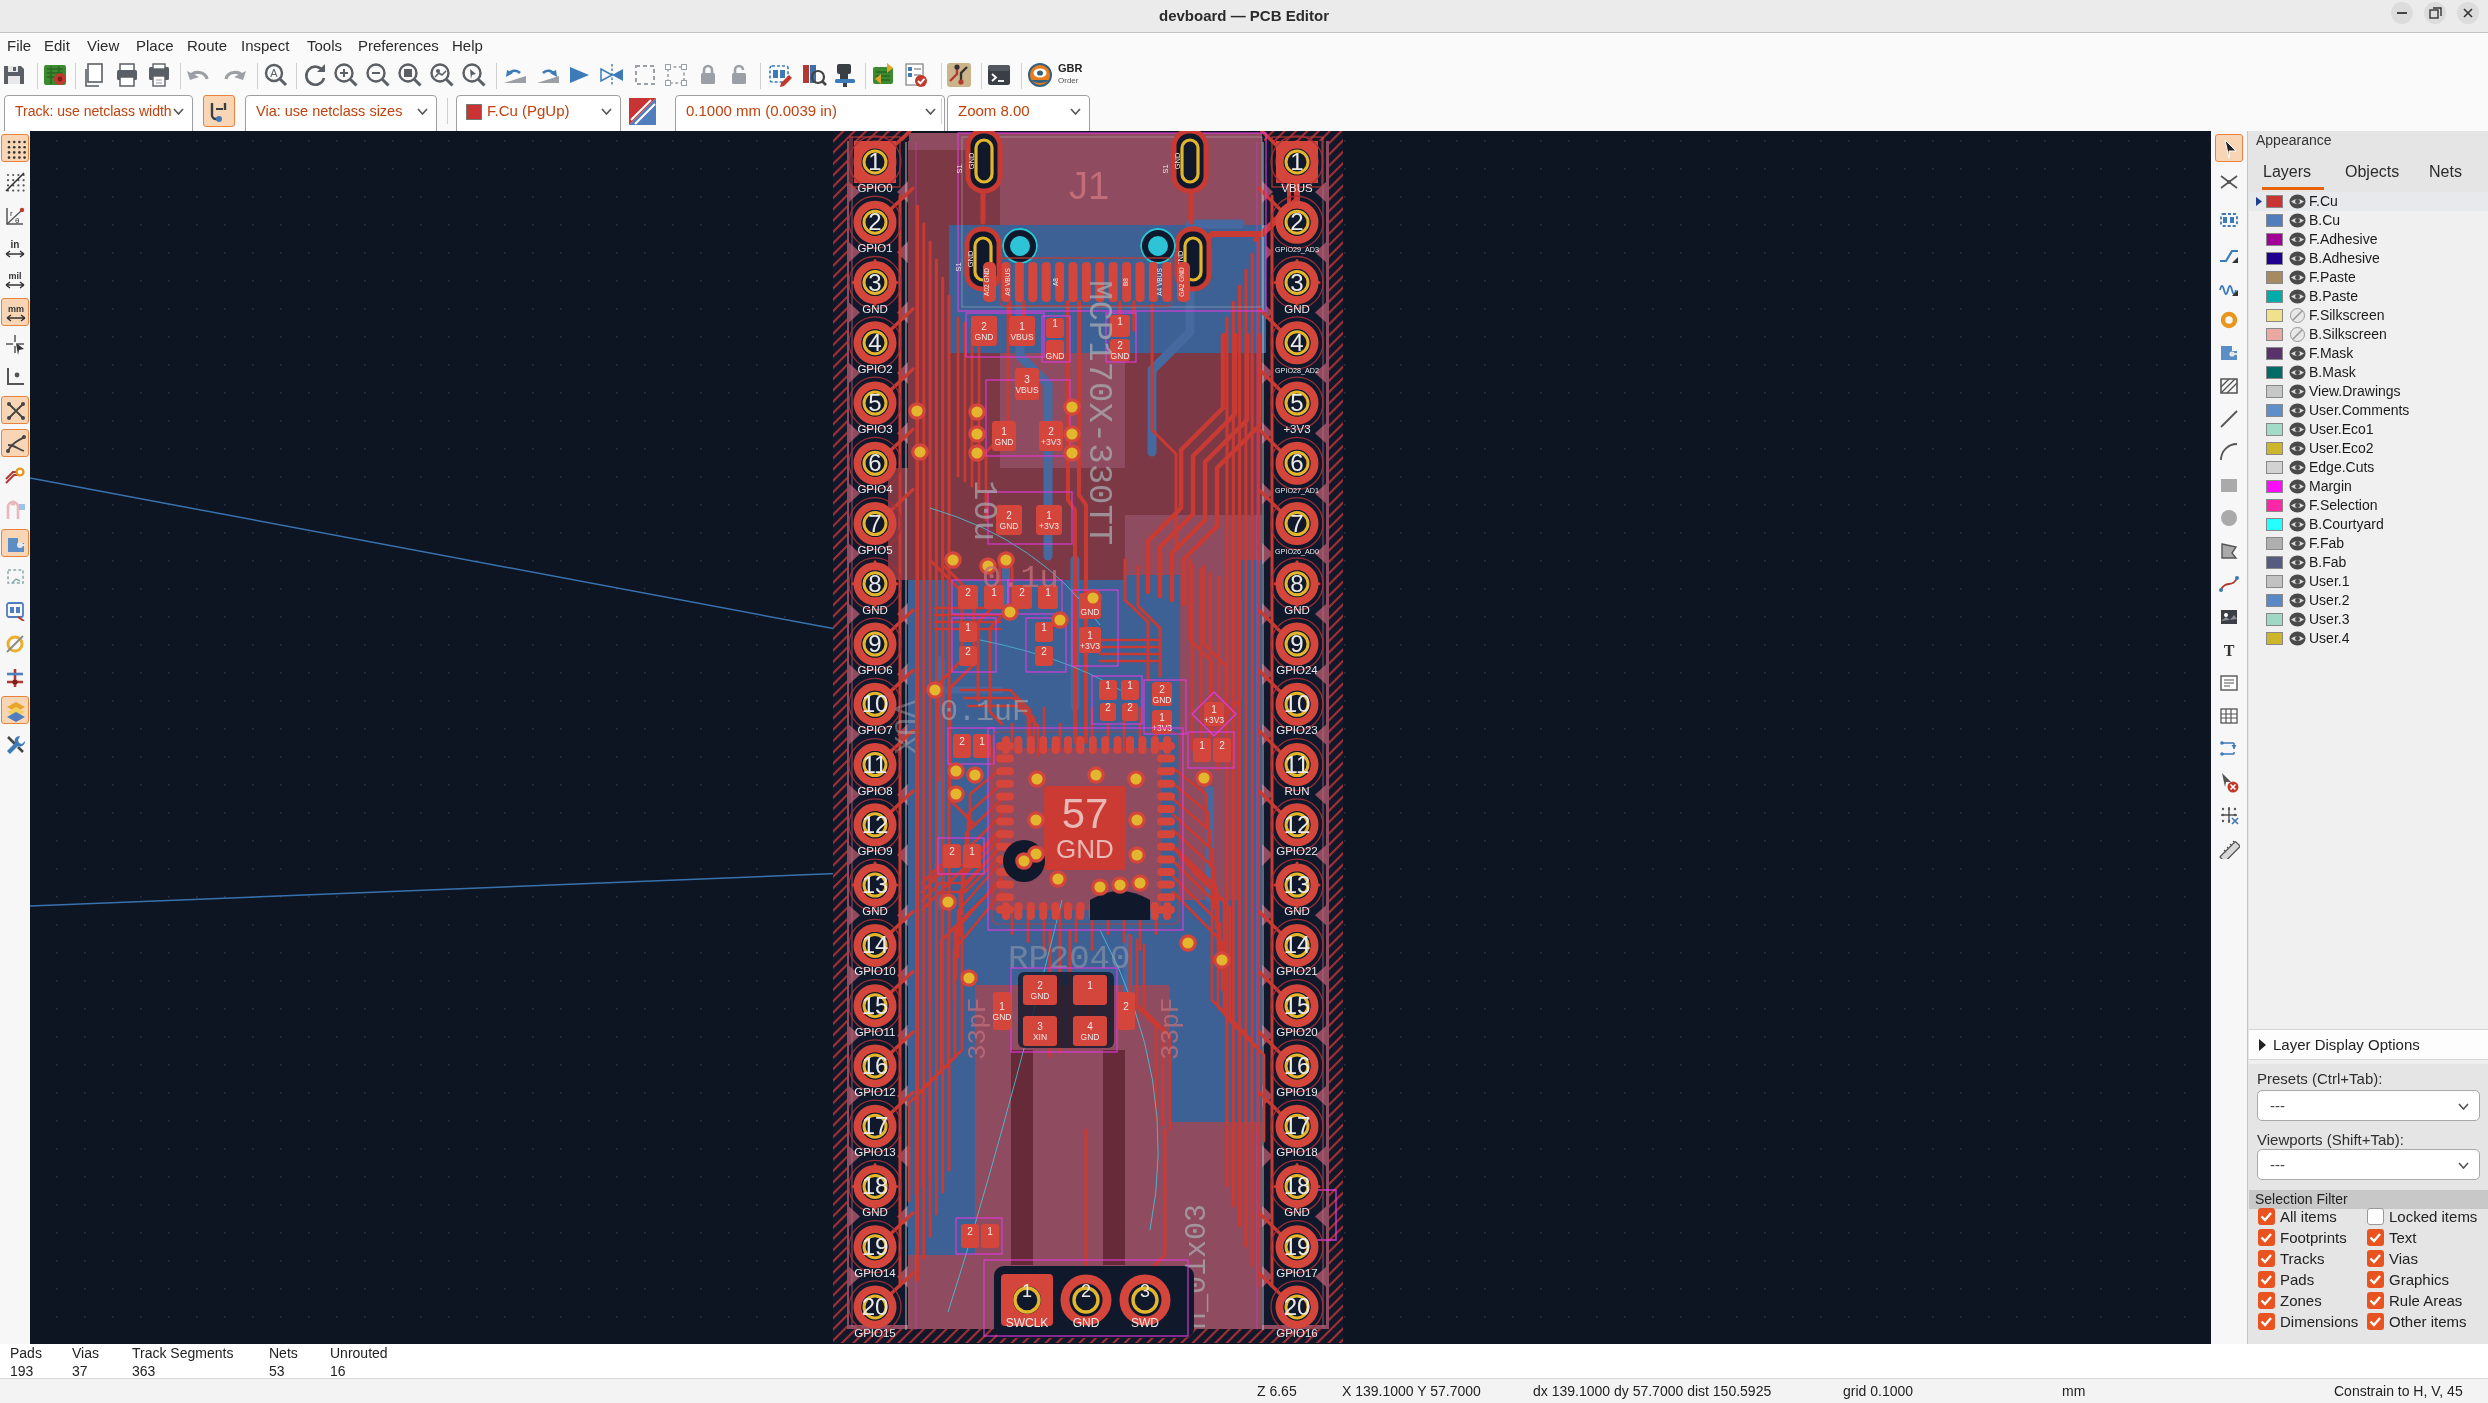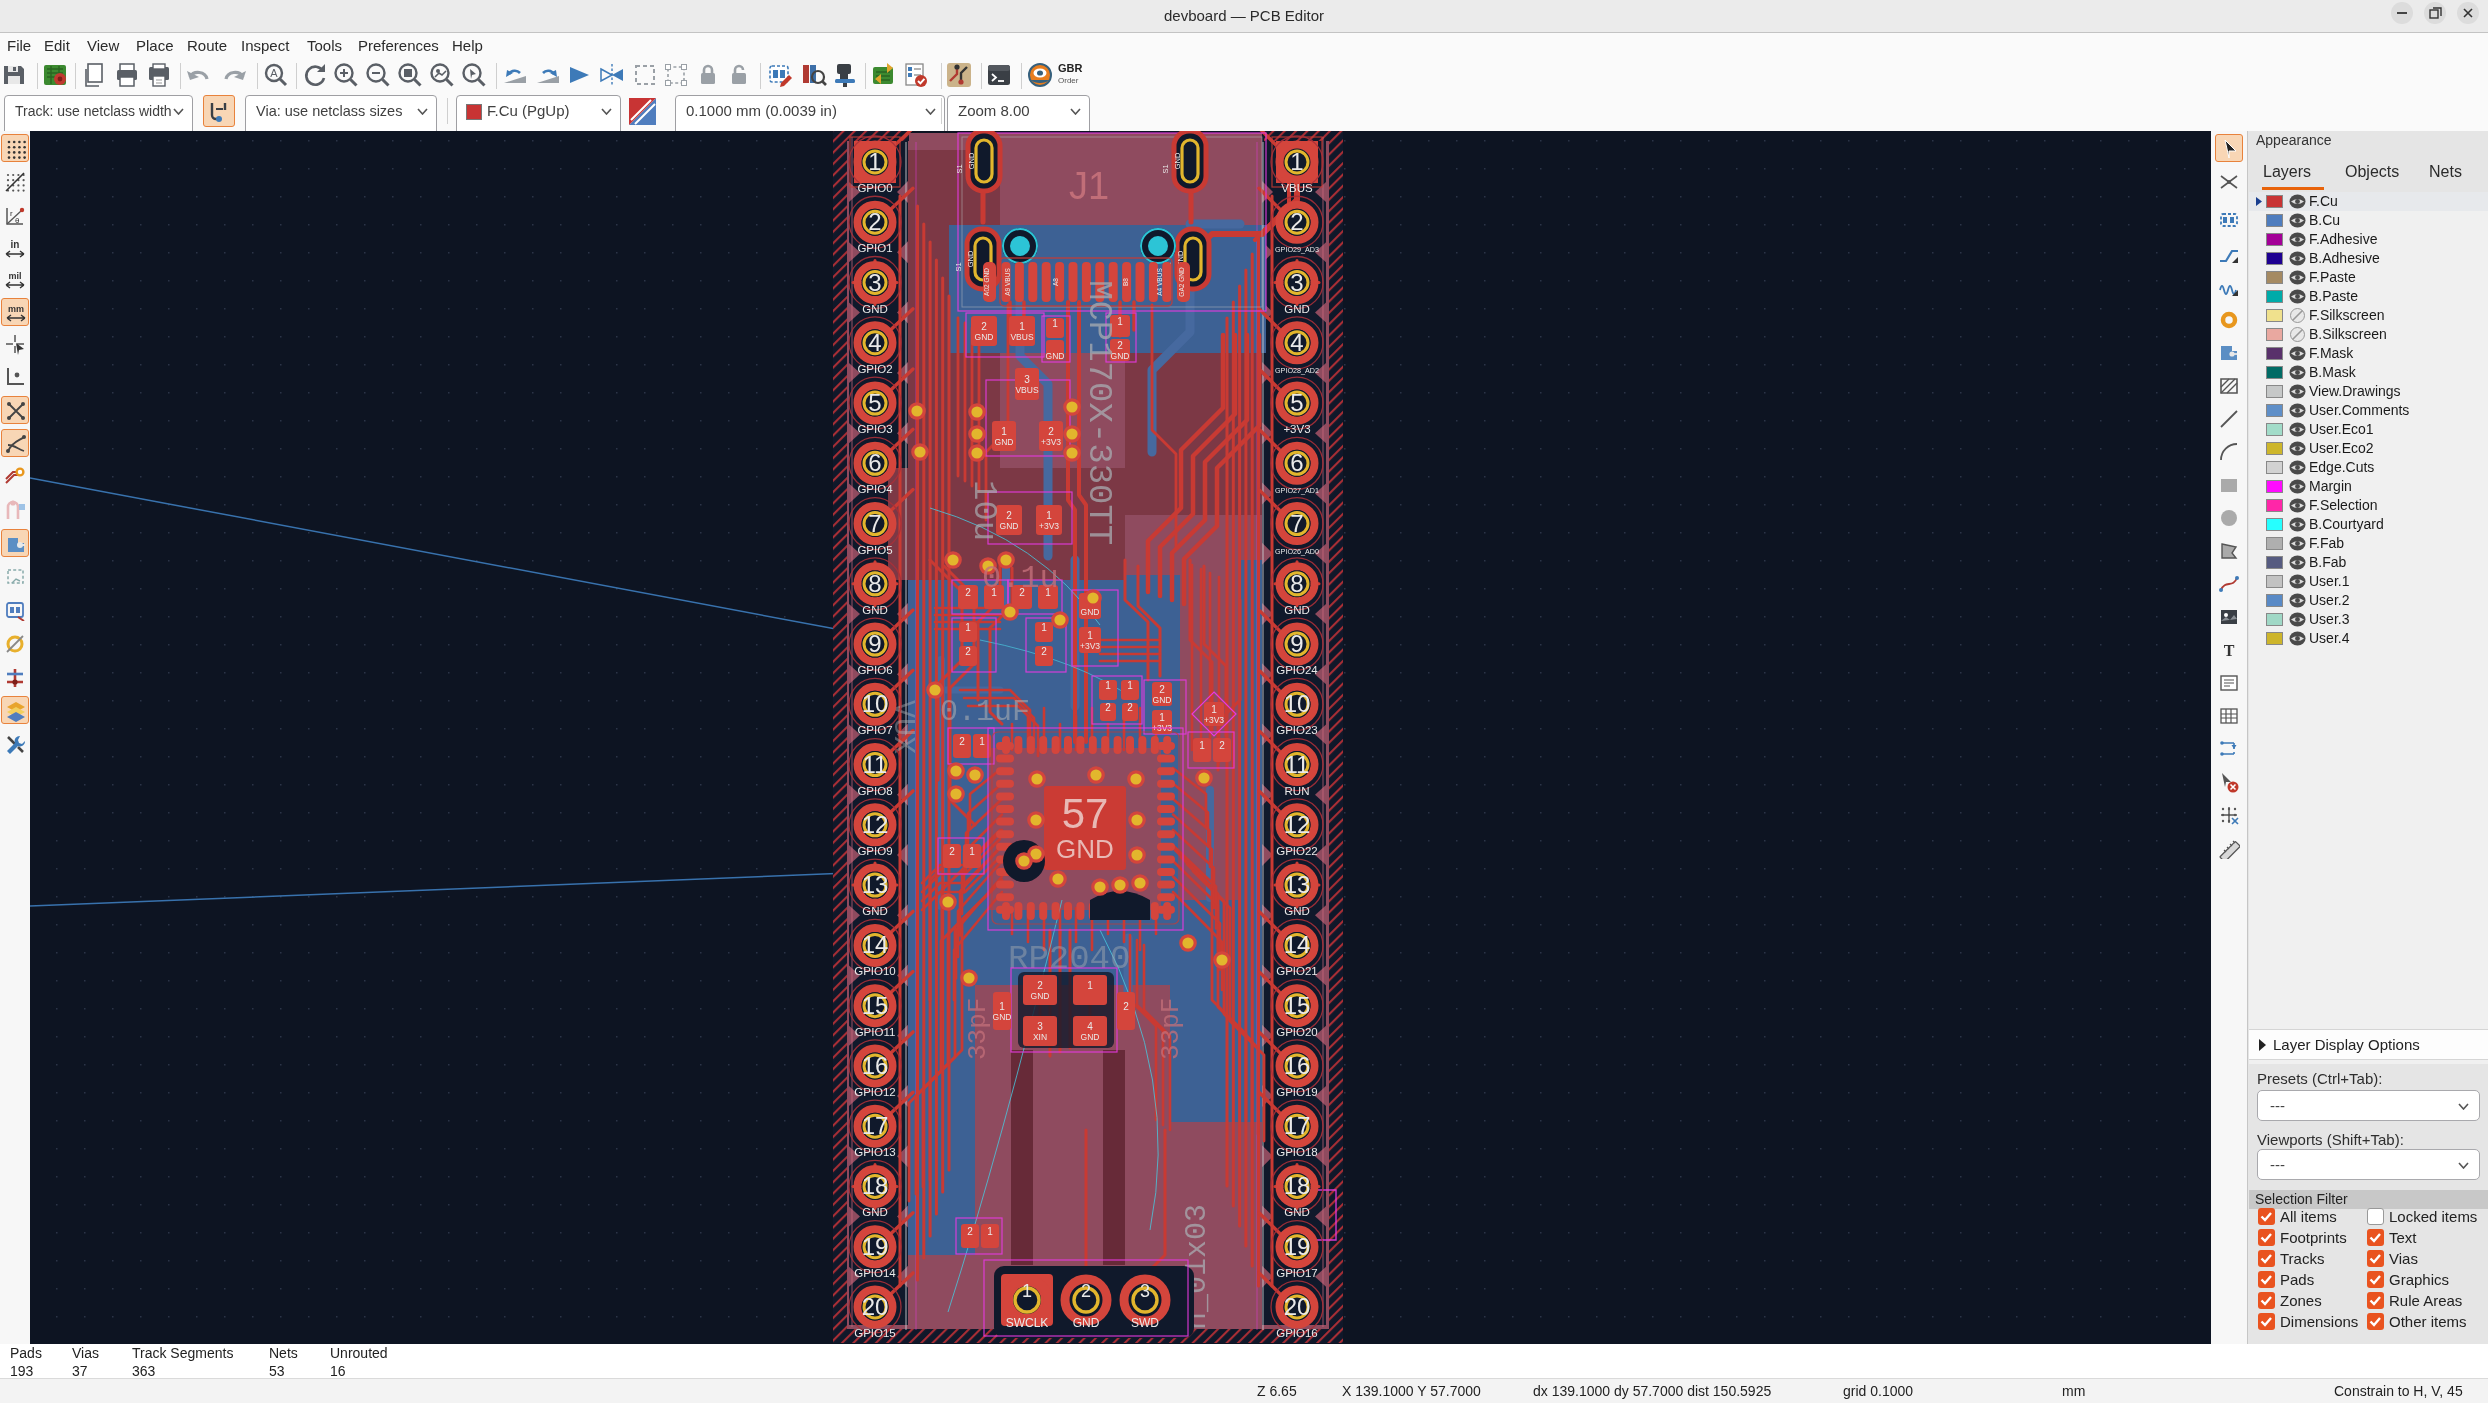--- a/index.html
+++ b/index.html
@@ -1,23 +1,23 @@
 <!DOCTYPE html>
 <html><head><meta charset="utf-8"><style>
 *{margin:0;padding:0;box-sizing:border-box}
 html,body{width:2488px;height:1403px;overflow:hidden;font-family:"Liberation Sans",sans-serif;background:#fafafa}
 .abs{position:absolute}
 #titlebar{position:absolute;left:0;top:0;width:2488px;height:33px;background:#ebebeb;border-bottom:1px solid #c3c3c3}
-#title{position:absolute;left:0;top:0;width:100%;text-align:center;line-height:32px;font-size:15px;font-weight:normal;color:#2b2b2b}
+#title{position:absolute;left:0;top:0;width:100%;text-align:center;line-height:32px;font-size:15px;font-weight:bold;color:#2b2b2b}
 .winbtn{position:absolute;top:2px;width:22px;height:22px;border-radius:11px;background:#dcdcdc;color:#333;text-align:center;line-height:21px;font-size:13px}
 #menubar{position:absolute;left:0;top:33px;width:2024px;height:27px;background:#fafafa}
 .menu{position:absolute;top:0;height:27px;line-height:26px;font-size:15px;color:#2b2b2b}
 #toolbar1{position:absolute;left:0;top:60px;width:2488px;height:33px;background:#fafafa}
 #toolbar2{position:absolute;left:0;top:93px;width:2488px;height:38px;background:#fafafa}
-.combo{position:absolute;top:2px;height:40px;background:#fff;border:1px solid #9f9fa3;border-radius:4px;font-size:15px;color:#404040;line-height:30px}
+.combo{position:absolute;top:2px;height:40px;background:#fff;border:1px solid #9f9fa3;border-radius:4px;font-size:15px;color:#c2410c;line-height:30px}
 .combo .txt{position:absolute;left:10px;top:0;white-space:nowrap}
 .chev{position:absolute;top:12px;width:11px;height:7px}
 .sep1{position:absolute;top:3px;width:1px;height:26px;background:#cfcfcf}
 #lefttb{position:absolute;left:0;top:131px;width:30px;height:1213px;background:#f7f7f7}
 #righttb{position:absolute;left:2211px;top:131px;width:36px;height:1213px;background:#f7f7f7}
 .tbtn{position:absolute;width:28px;height:28px;border-radius:3px}
 .tbtn.hl{background:#f8d6b5;border:1px solid #e8823c}
 #canvas{position:absolute;left:30px;top:131px;width:2181px;height:1213px;background:#0d1422}
 #panel{position:absolute;left:2247px;top:131px;width:241px;height:1213px;background:#e5e5e5;border-left:1px solid #c6c6c6}
 .ptitle{position:absolute;left:8px;top:1px;font-size:14px;color:#333}

